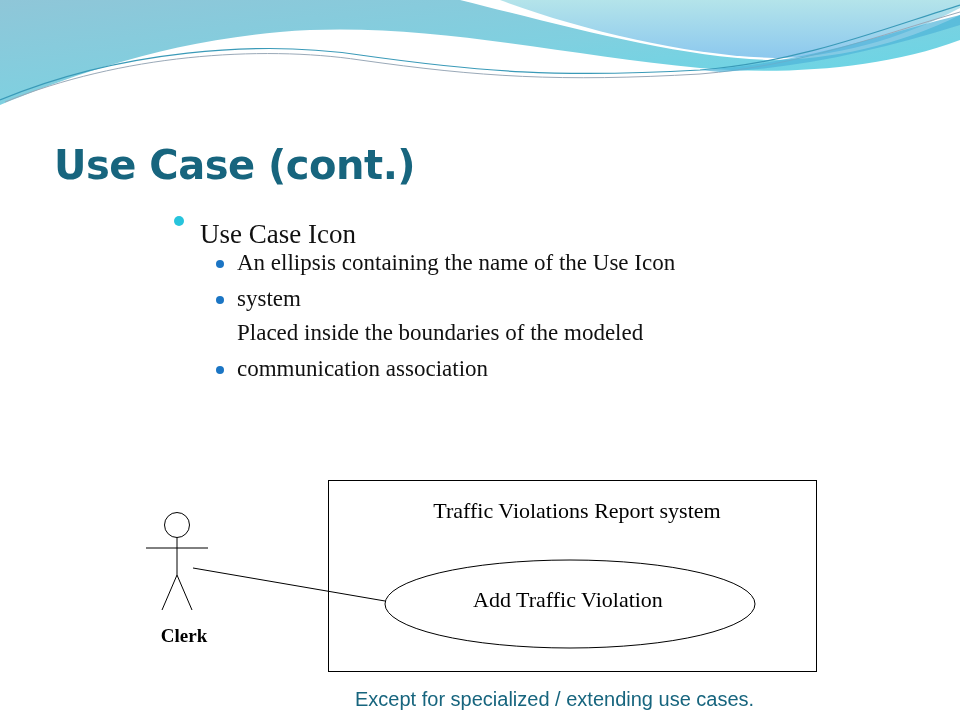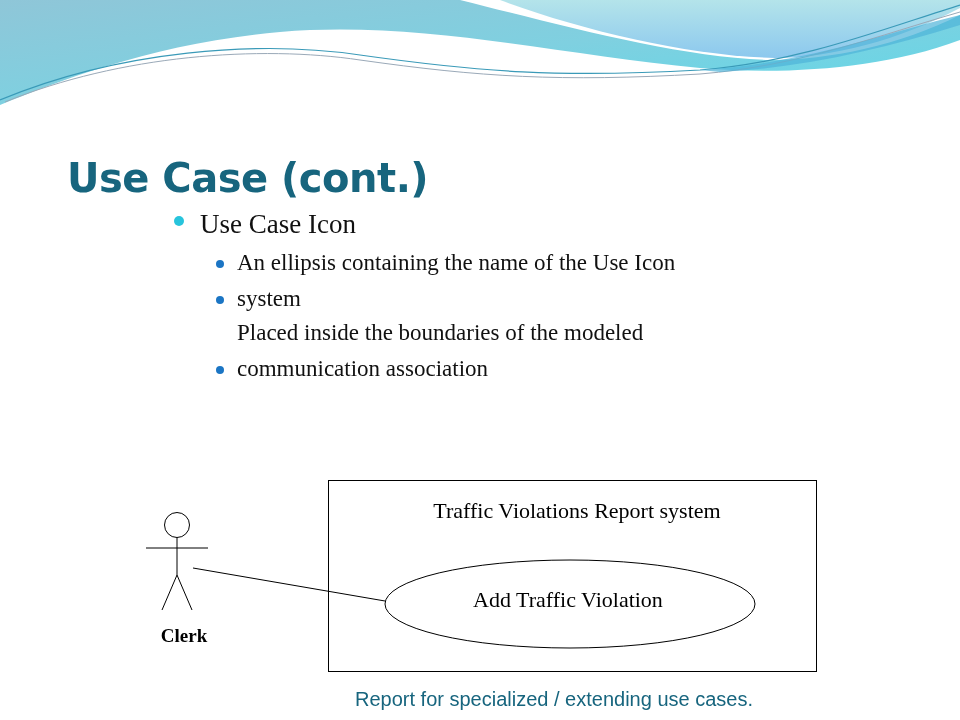--- a/index.html
+++ b/index.html
@@ -1,22 +1,22 @@
 <!DOCTYPE html>
 <html><head>
 <meta charset="utf-8">
 <style>
   html, body { margin:0; padding:0; }
   body { width:960px; height:720px; position:relative; overflow:hidden; background:#ffffff; font-family:"Liberation Serif", serif; }
   .bg-waves { position:absolute; left:0; top:0; width:960px; height:120px; }
-  .title { position:absolute; left:50px; top:138px; font-family:"DejaVu Sans", sans-serif; font-weight:bold; font-size:40px; color:#17657e; letter-spacing:-0.5px; margin:17px; }
+  .title { position:absolute; left:50px; top:138px; font-family:"DejaVu Sans", sans-serif; font-weight:bold; font-size:40px; color:#17657e; letter-spacing:-0.5px; margin:4px; }
   .bullets { position:absolute; left:0; top:0; }
   .b1 { position:absolute; left:174px; top:203px; font-size:27px; color:#111; white-space:nowrap; }
   .b1 .dot { position:absolute; left:0; top:13px; width:10px; height:10px; border-radius:50%; background:#27c4dc; }
-  .b1 .txt { position:absolute; left:26px; top:6px;text-align:center; }
+  .b1 .txt { position:absolute; left:26px; top:16px;text-align:center; }
   .b2 { position:absolute; left:216px; font-size:23px; color:#111; line-height:34px; width:620px; }
   .b2 .dot { position:absolute; left:0; top:14px; width:8px; height:8px; border-radius:50%; background:#1b75c4; }
   .b2 .txt { position:absolute; left:21px; top:0; width:600px; }
   .diagram { position:absolute; left:0; top:0; width:960px; height:720px; }
   .note { position:absolute; left:355px; top:688px; font-family:"Liberation Sans", sans-serif; font-size:20px; color:#17657e; white-space:nowrap; }
 </style>
 </head>
 <body>
 
 <svg class="bg-waves" viewBox="0 0 960 120" xmlns="http://www.w3.org/2000/svg">
@@ -84,13 +84,13 @@
   <g stroke="#000" stroke-width="1" fill="none">
     <circle cx="177" cy="525" r="12.5"></circle>
     <line x1="177" y1="537.5" x2="177" y2="575"></line>
     <line x1="146" y1="548" x2="208" y2="548"></line>
     <line x1="177" y1="575" x2="162" y2="610"></line>
     <line x1="177" y1="575" x2="192" y2="610"></line>
   </g>
   <text x="184" y="642" text-anchor="middle" font-family="Liberation Serif, serif" font-weight="bold" font-size="19" fill="#000">Clerk</text>
 </svg>
 
-<div class="note">Report for specialized / extending use cases.</div>
+<div class="note">Except for specialized / extending use cases.</div>
 
 </body></html>

